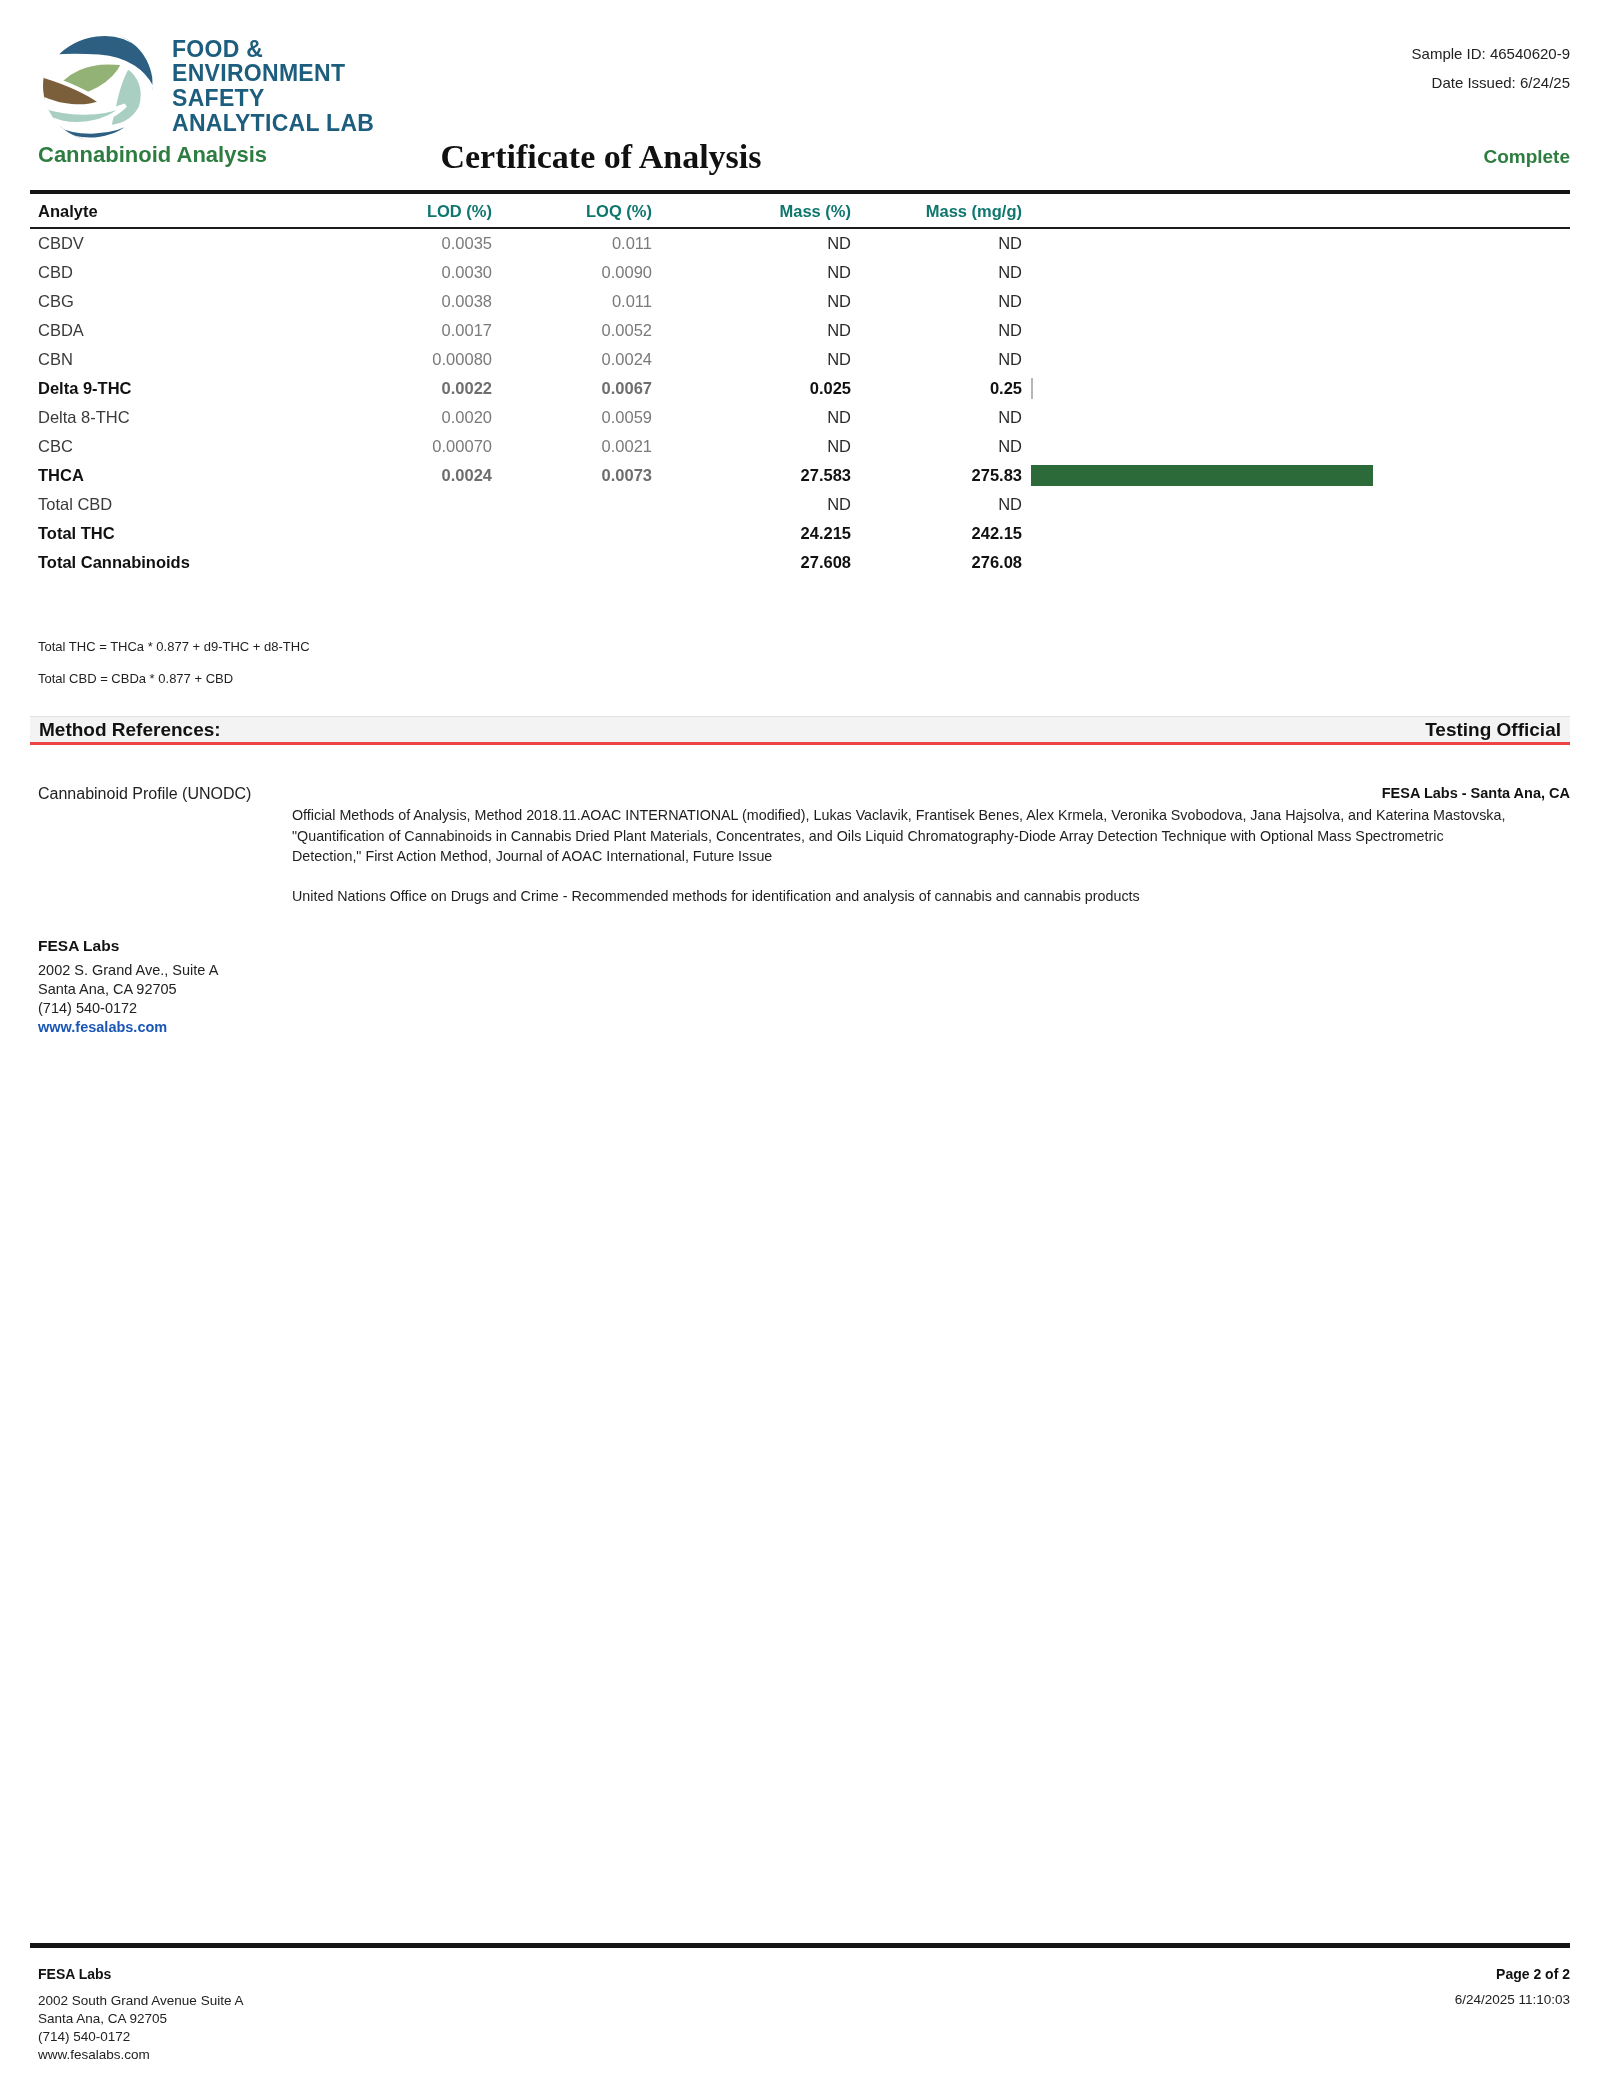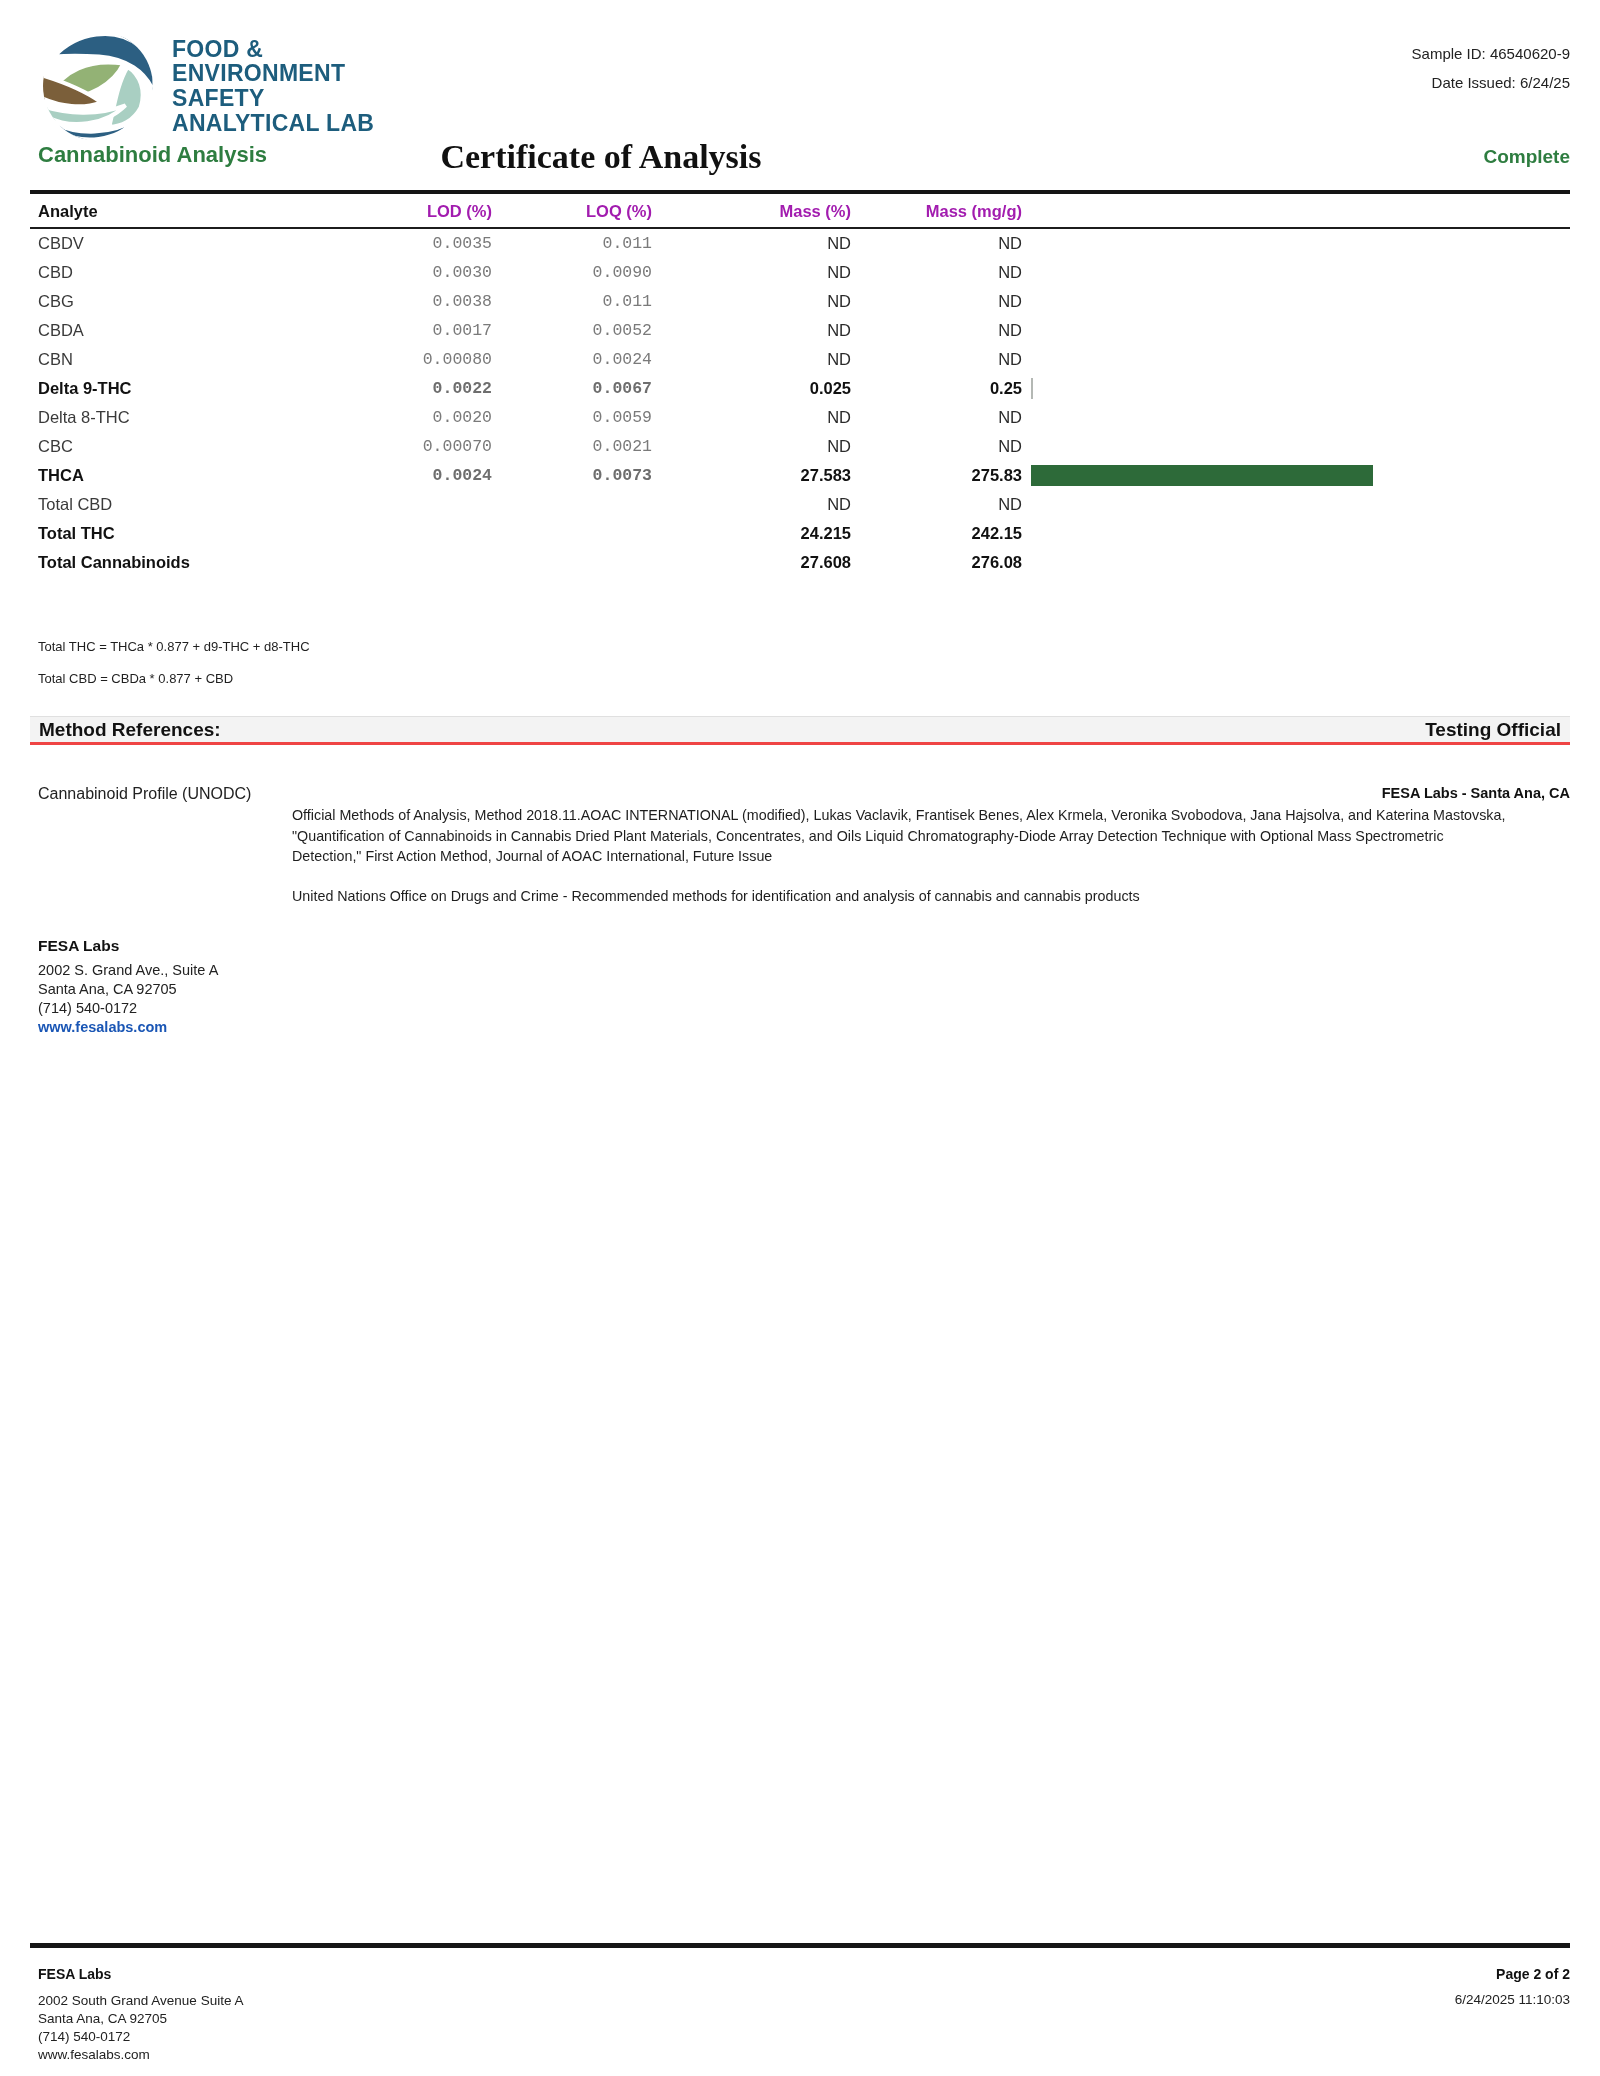--- a/index.html
+++ b/index.html
@@ -27,23 +27,23 @@
   .section-row { display:flex; justify-content:space-between; align-items:flex-end; margin-top:6px; }
   .section-title { font-size:22px; font-weight:bold; color:#2e7d40; padding-left:8px; }
   .section-status { font-size:19px; font-weight:bold; color:#2e7d40; }
 
   
   .table { margin-top:28px; width:1540px; }
   .trow { display:grid; grid-template-columns:250px 212px 160px 199px 171px 548px; align-items:center; height:29px; }
   .trow.head { height:33px; border-bottom:2px solid #1c1c1c; }
   .trow .c-analyte { padding-left:8px; font-size:16.5px; color:#3a3a3a; text-align:left; }
   .trow .c-num { font-size:16.5px; text-align:right; }
-  .trow .c-lod, .trow .c-loq { color:#7a7a7a;font-family:Liberation Mono, monospace; }
+  .trow .c-lod, .trow .c-loq { color:#7a7a7a; }
   .trow .c-mass { color:#2b2b2b; }
-  .trow.head .hc { font-size:16.5px; font-weight:bold; color:#a21caf; }
+  .trow.head .hc { font-size:16.5px; font-weight:bold; color:#0f766e; }
   .trow.head .c-analyte { color:#111; }
   .trow.bold .c-analyte { font-weight:bold; color:#111; }
   .trow.bold .c-lod, .trow.bold .c-loq { font-weight:bold; color:#6e6e6e; }
   .trow.bold .c-mass { font-weight:bold; color:#111; }
   .c-bar { position:relative; height:100%; }
   .bar { position:absolute; left:9px; top:4px; height:21px; }
 
   
   .formulas { margin-top:62px; padding-left:8px; font-size:13px; color:#1f1f1f; }
   .formulas .f-line { margin-bottom:17px; }

